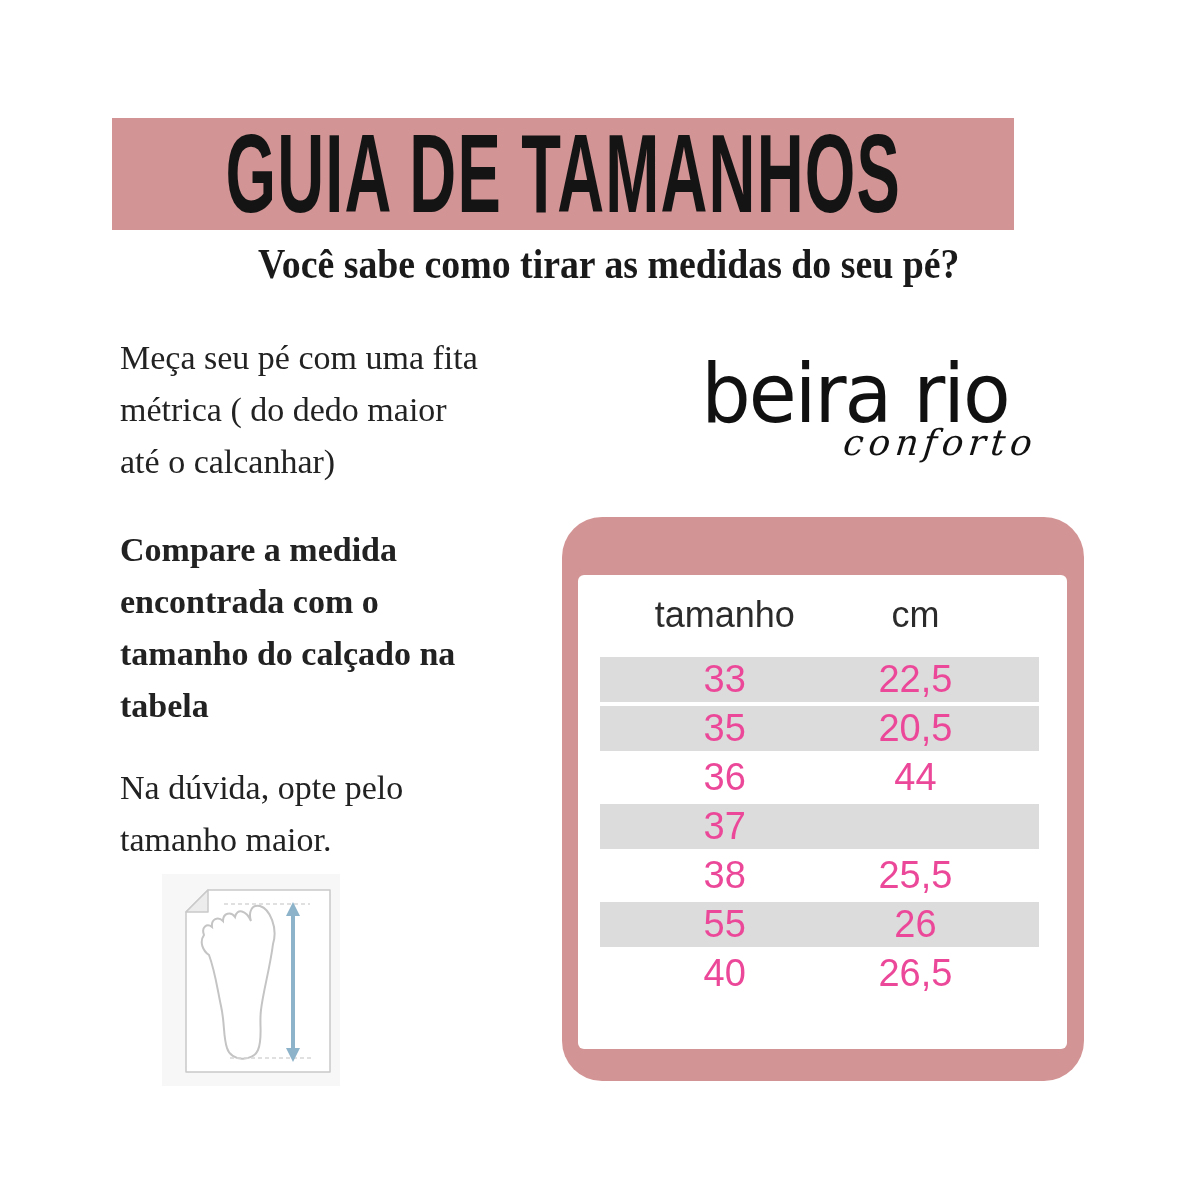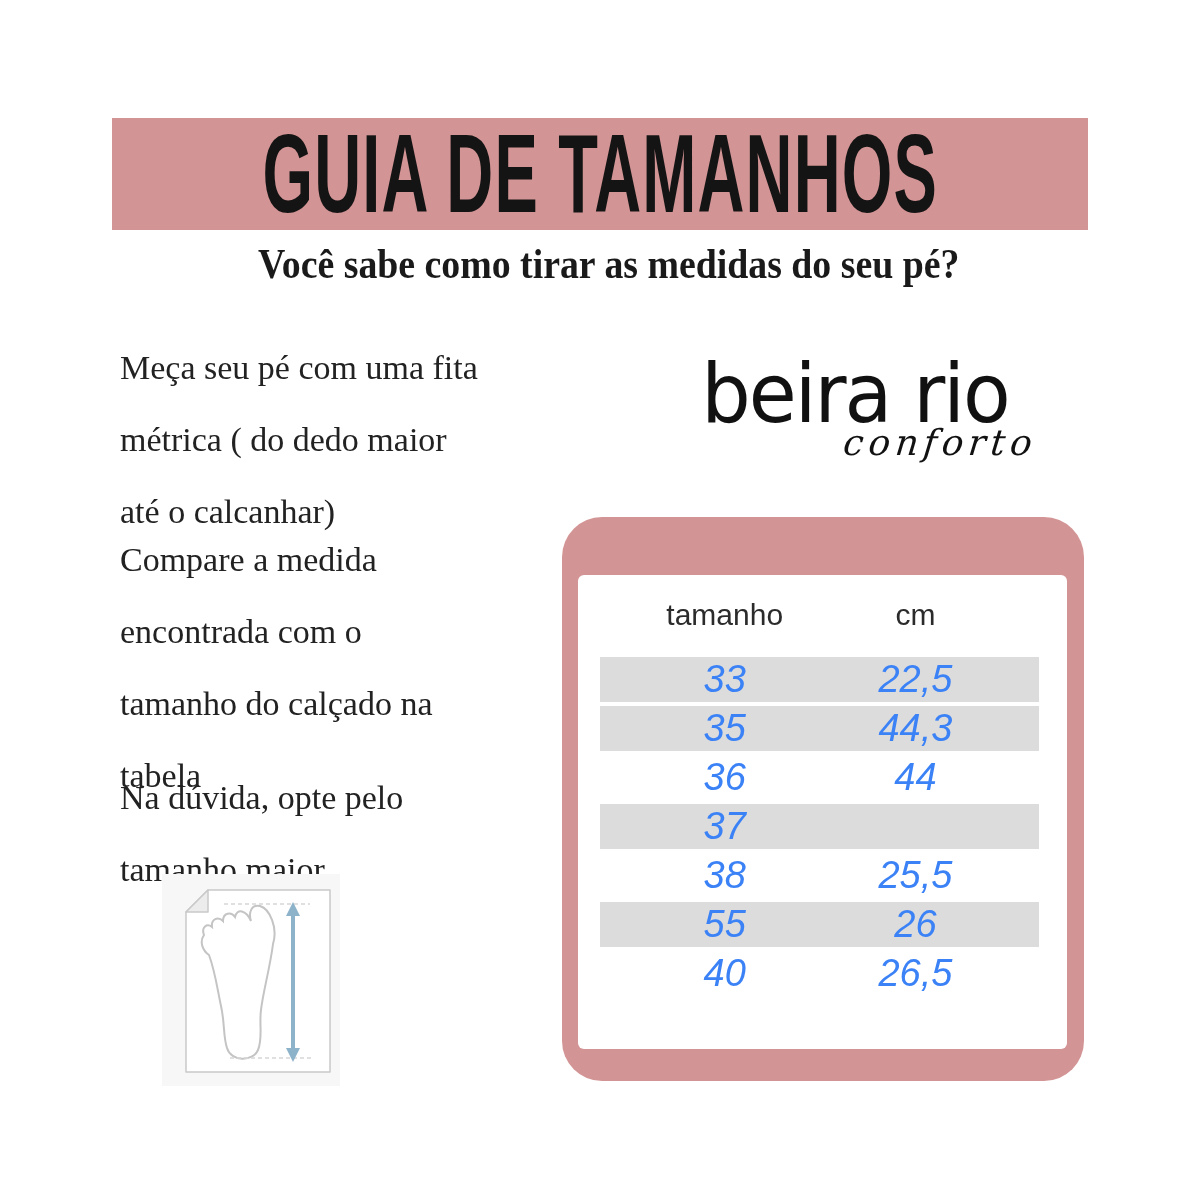--- a/index.html
+++ b/index.html
@@ -16,21 +16,21 @@
     background:#ffffff;
     font-family:"Liberation Serif", serif;
     color:var(--ink);
     position:relative;
     overflow:hidden;
   }
   .canvas{position:absolute;inset:0;}
 
   
   .banner{
-    position:absolute;left:112px;top:118px;width:976px;height:112px;
+    position:absolute;left:112px;top:118px;width:902px;height:112px;
     background:var(--pink);
     display:flex;align-items:center;justify-content:center;
   }
   .title{
     font-family:"Liberation Sans", sans-serif;
     font-weight:700;
     font-size:112px;
     line-height:1;
     color:#141414;
     letter-spacing:2px;
@@ -50,27 +50,27 @@
     color:#1a1a1a;
     display:inline-block;
     transform:scaleX(0.9);
     transform-origin:center;
     white-space:nowrap;
   }
 
   
   .para{
     position:absolute;left:120px;width:460px;
-    font-size:34px;line-height:72px;
+    font-size:34px;line-height:52px;
     white-space:pre-line;
     margin:0;
     color:#222222;
   }
   .para.p1{top:332px;}
-  .para.p2{top:524px;}
+  .para.p2{top:524px;font-weight:bold;}
   .para.p3{top:762px;}
 
   
   .foot-fig{
     position:absolute;left:162px;top:874px;width:178px;height:212px;
     background:var(--fig-bg);
   }
   .foot-fig svg{display:block;width:100%;height:100%;}
 
   
@@ -110,31 +110,30 @@
     background:#ffffff;
     border-radius:6px;
     font-family:"Liberation Sans", sans-serif;
   }
   .thead{
     position:relative;height:80px;
   }
   .thead .c1,.thead .c2{
     position:absolute;top:0;height:80px;
     display:flex;align-items:center;justify-content:center;
-    font-size:30px;color:#2b2b2b;
+    font-size:36px;color:#2b2b2b;
   }
   .trow{
     position:relative;height:49px;
   }
   .trow .c1,.trow .c2{
     position:absolute;top:0;height:49px;
     display:flex;align-items:center;justify-content:center;
-    font-size:38px;color:#3b82f6;
+    font-size:38px;color:#ec4899;
     z-index:1;
-    font-style:italic;
   }
   .c1{left:0;width:60%;}
   .c2{left:44%;width:50%;text-align:center;}
   .trow.alt::before{
     content:"";
     position:absolute;left:22px;right:28px;top:2px;bottom:2px;
     background:var(--alt-row);
     z-index:0;
   }
 </style>
@@ -202,21 +201,21 @@
       <div class="thead">
         <span class="c1">tamanho</span>
         <span class="c2">cm</span>
       </div>
       <div class="trow alt">
         <span class="c1">33</span>
         <span class="c2">22,5</span>
       </div>
       <div class="trow alt">
         <span class="c1">35</span>
-        <span class="c2">44,3</span>
+        <span class="c2">20,5</span>
       </div>
       <div class="trow">
         <span class="c1">36</span>
         <span class="c2">44</span>
       </div>
       <div class="trow alt">
         <span class="c1">37</span>
       </div>
       <div class="trow">
         <span class="c1">38</span>

